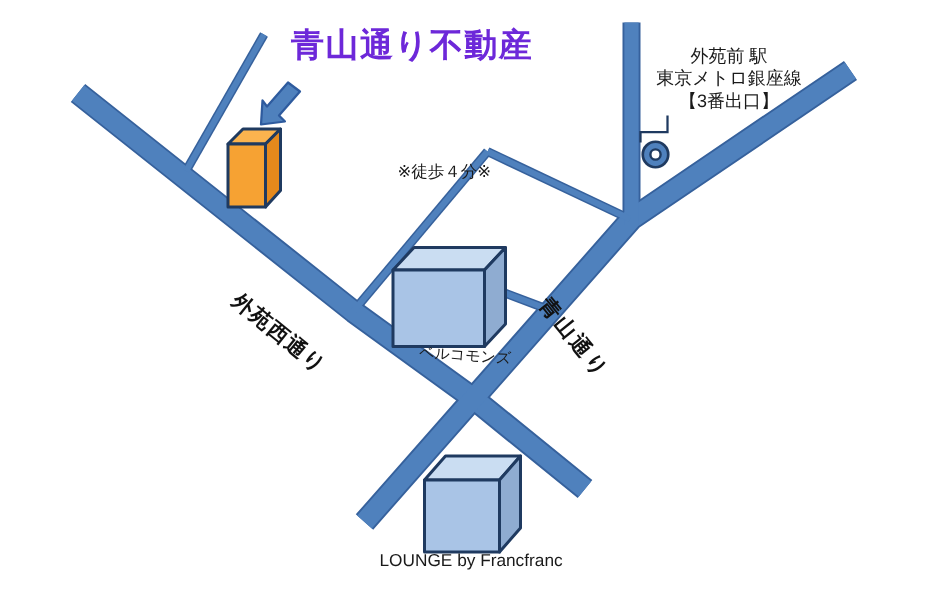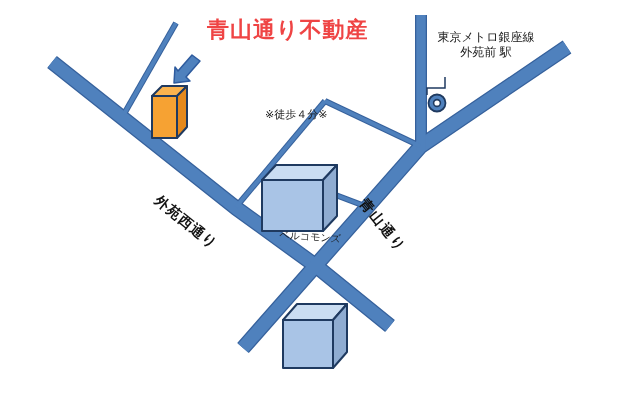--- a/index.html
+++ b/index.html
@@ -3,21 +3,21 @@
 <meta charset="utf-8">
 <style>
   html,body{margin:0;padding:0;background:#fff;}
   .stage{
     position:relative;width:620px;height:400px;background:#ffffff;overflow:hidden;
     font-family:"Liberation Sans","DejaVu Sans",sans-serif;
   }
   .stage svg{position:absolute;left:0;top:0;}
   .txt{position:absolute;white-space:nowrap;color:#1a1a1a;}
   .map-title{
-    left:207px;top:15px;font-size:22px;font-weight:700;letter-spacing:1px;color:#ef4444;
+    left:194px;top:15px;font-size:22px;font-weight:700;letter-spacing:1px;color:#6d28d9;
   }
   .addr1{left:217px;top:44px;font-size:11px;}
   .addr2{left:242px;top:59px;font-size:11px;}
   .addr3{left:265px;top:74px;font-size:11px;margin-top:33px;}
   .station-block{
     left:434px;top:30px;width:104px;text-align:center;
     font-size:12px;line-height:15px;font-weight:500;
   }
   .road-label{
     font-size:14px;font-weight:600;letter-spacing:1px;transform-origin:0 0;color:#111;
@@ -78,22 +78,24 @@
       <circle cx="437" cy="103" r="8.5" fill="#4F81BD" stroke="#1F3A60" stroke-width="1.8"></circle>
       <circle cx="437" cy="103" r="3.4" fill="#ffffff" stroke="#1F3A60" stroke-width="1.6"></circle>
     </g>
   </svg>
 
   <div class="txt map-title"><span>青山通り</span><span>不動産</span></div>
 
   <div class="txt addr3">※徒歩４分※</div>
 
   <div class="txt station-block">
+    <div>外苑前 駅</div>
     <div>東京メトロ銀座線</div>
-    <div>外苑前 駅</div>
+    <div>【3番出口】</div>
   </div>
 
   <div class="txt road-label lbl-gaien">外苑西通り</div>
   <div class="txt road-label lbl-aoyama">青山通り</div>
 
   <div class="txt lbl-bell">ベルコモンズ</div>
+  <div class="txt lbl-lounge">LOUNGE by Francfranc</div>
 
 </div>
 
 </body></html>

